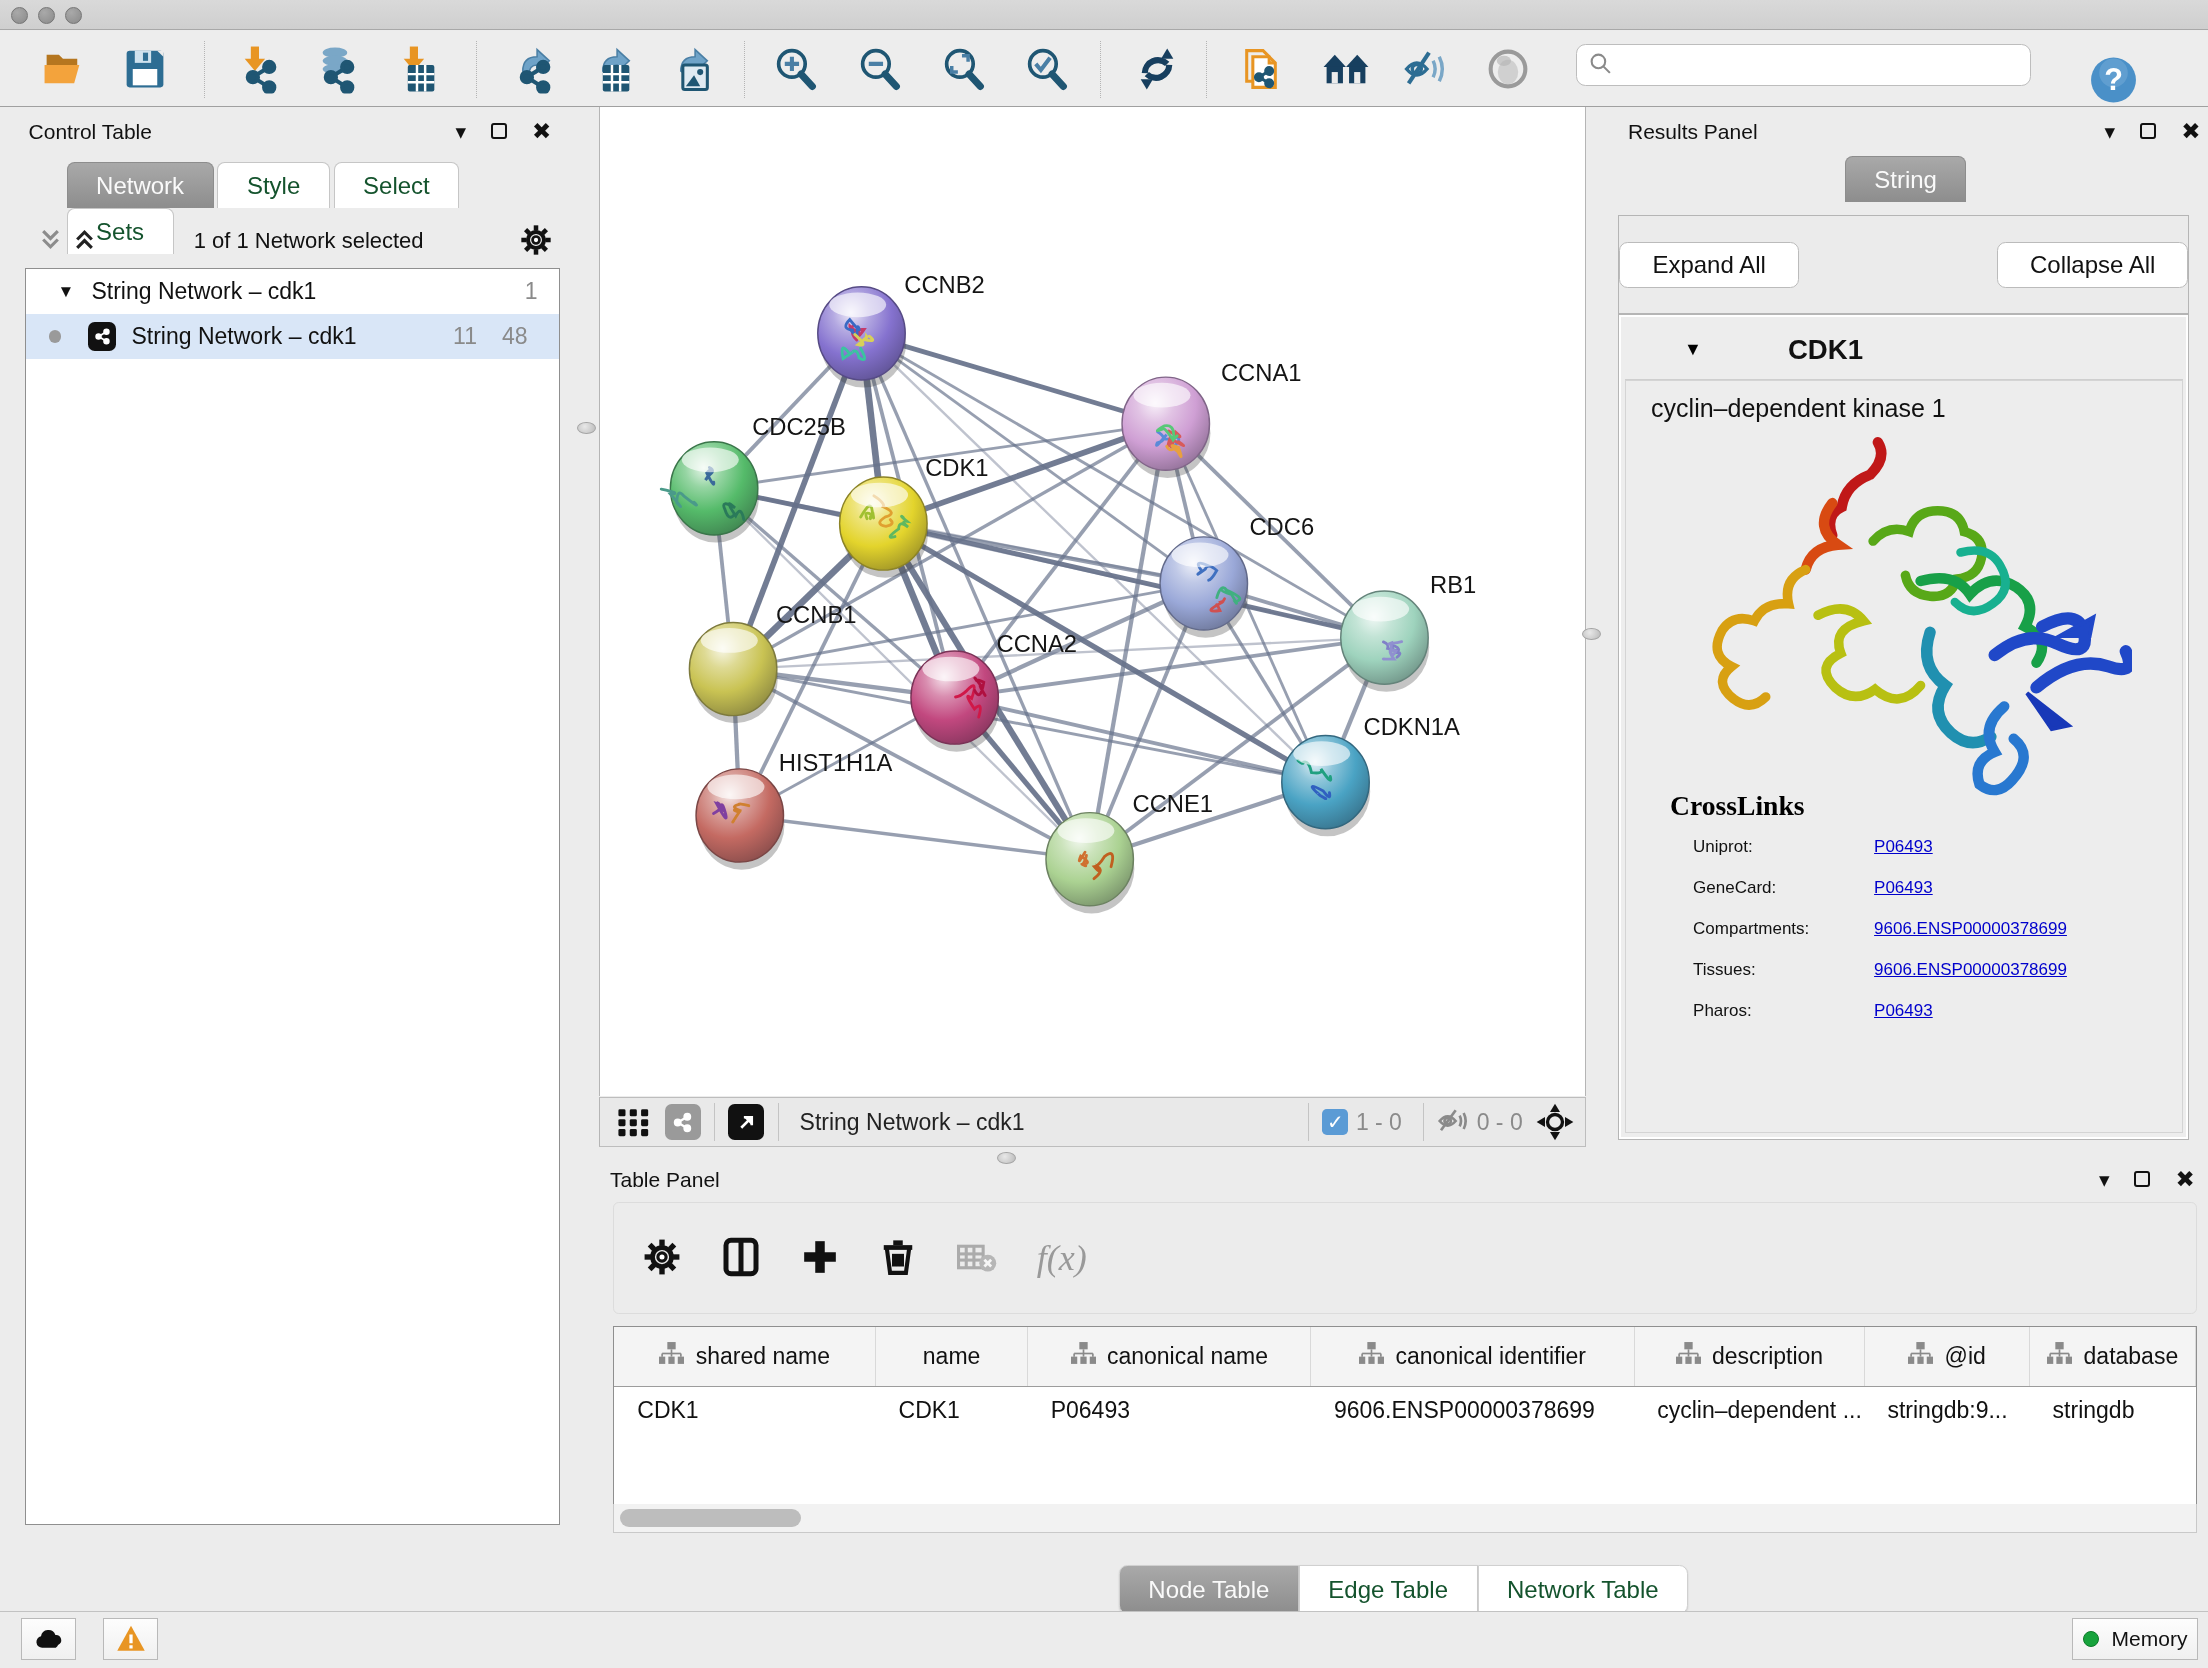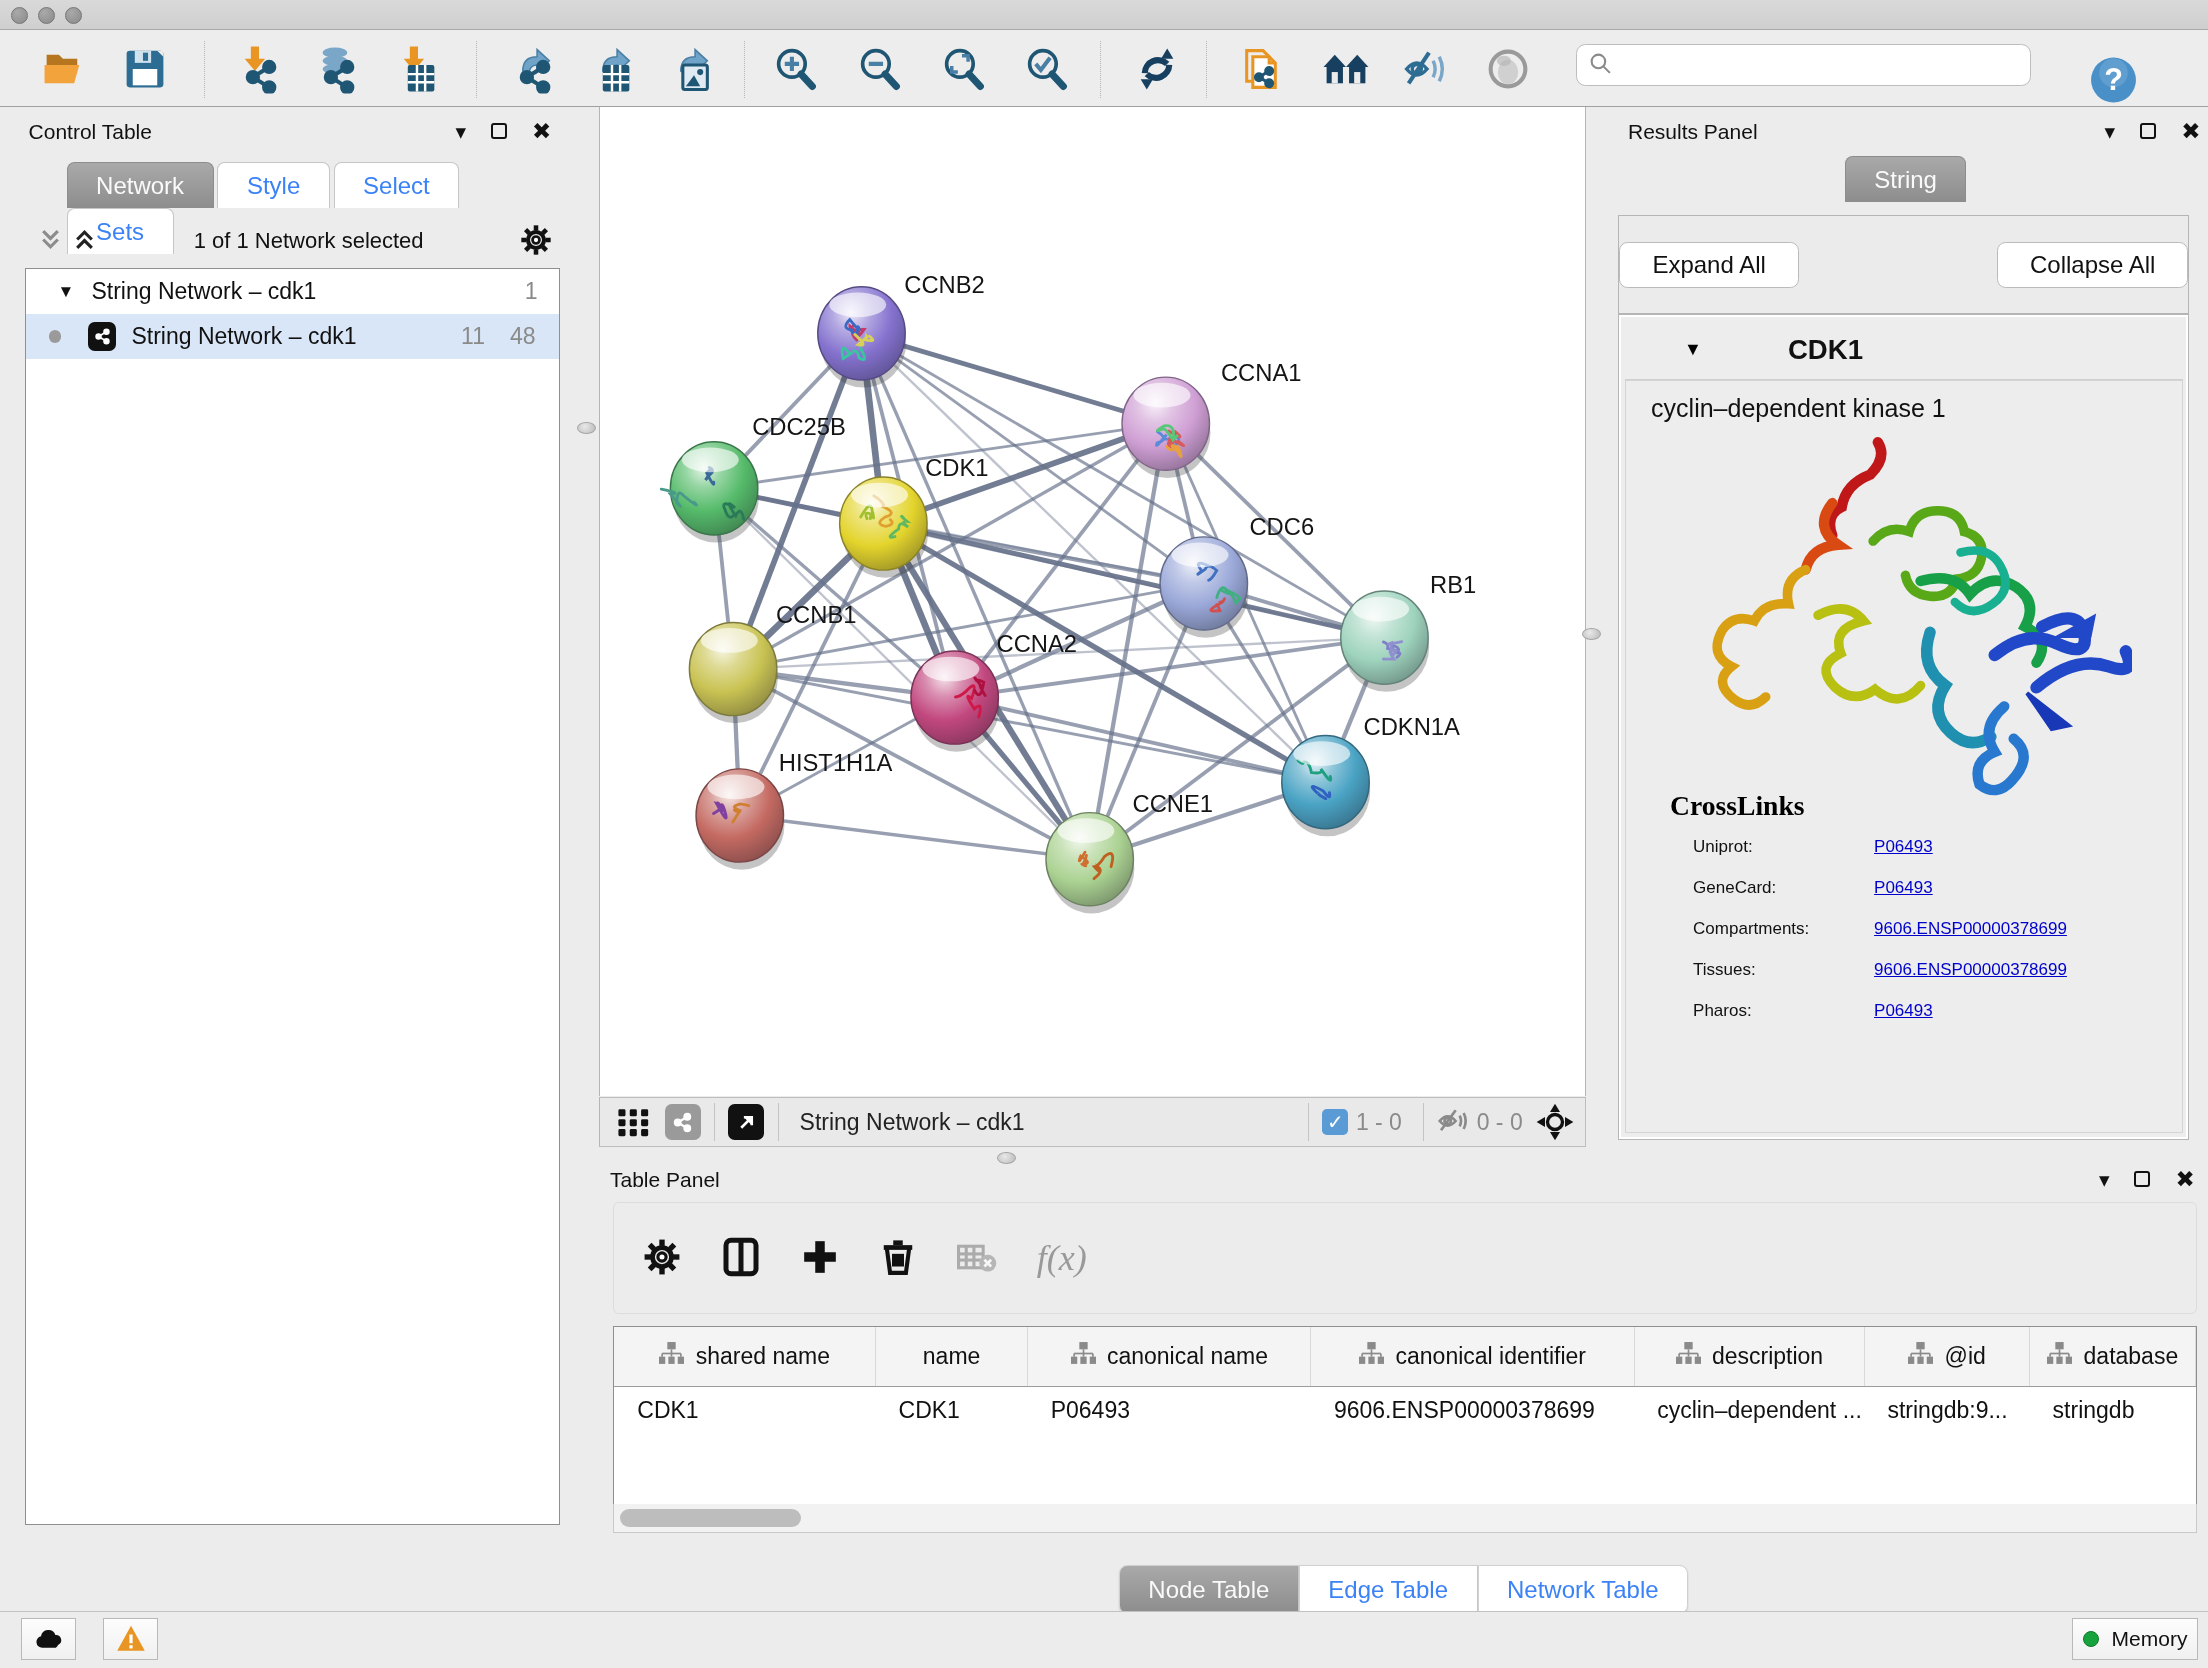--- a/index.html
+++ b/index.html
@@ -24,21 +24,21 @@
   #search-input{border:none;outline:none;flex:1;font-size:21px;background:transparent;height:36px;}
   #help-btn{position:absolute;left:2089px;top:49px;transform:translateY(-50%);width:49px;height:49px;}
 
   
   .panel-title{font-size:21px;color:#111;}
   .panel-btns{position:absolute;display:flex;align-items:center;gap:25px;}
   .caret{font-size:21px;color:#111;line-height:1;}
   .float-box{width:16px;height:16px;border:2.4px solid #111;border-radius:2.9px;display:inline-block;}
   .close-x{font-size:23px;font-weight:bold;color:#111;line-height:1;}
   .tab{height:46px;display:inline-flex;align-items:center;padding:0 28.5px;font-size:24px;
-    background:#fff;border:1px solid #c6c6c6;border-bottom:none;border-radius:7.6px 7.6px 0 0;color:#3b82f6;margin-right:3.8px;}
+    background:#fff;border:1px solid #c6c6c6;border-bottom:none;border-radius:7.6px 7.6px 0 0;color:#14532d;margin-right:3.8px;}
   .tab.active{background:linear-gradient(#a9a9a9,#8d8d8d);color:#fafafa;border-color:#8d8d8d;}
 
   
   #control-panel{position:absolute;left:7.6px;top:116px;width:557px;height:1417px;}
   #cp-tabs{position:absolute;left:59px;top:46px;}
   #cp-subhead{position:absolute;left:17px;top:103px;width:533px;height:44px;display:flex;align-items:center;}
   #cp-status{flex:1;text-align:center;font-size:22px;color:#111;}
   #cp-list{position:absolute;left:17px;top:152px;width:535px;height:1257px;background:#fff;
     border:1.9px solid #8f8f8f;}
   .cp-row{position:relative;height:45px;display:flex;align-items:center;font-size:23px;color:#111;}
@@ -389,21 +389,21 @@
                 <line x1="17" y1="6" x2="7" y2="12"></line>
                 <line x1="7" y1="12" x2="17" y2="18"></line>
                 <circle cx="17" cy="6" r="3"></circle>
                 <circle cx="7" cy="12" r="3"></circle>
                 <circle cx="17" cy="18" r="3"></circle>
               </g>
             </svg>
         </span>
         <span style="flex:1;margin-left:15px">String Network – cdk1</span>
         <span class="count" style="margin-right:25px">11</span>
-        <span class="count" style="margin-right:23px">48</span>
+        <span class="count" style="margin-right:31px">48</span>
       </div>
     </div>
   </div>
 
   <div class="split-dot" style="left:577px;top:422px"></div>
 
   <div id="net-canvas">
     <svg id="net-svg" width="987" height="989" viewBox="0 0 1038 1040">
         <defs>
           <radialGradient id="ng0" cx="38%" cy="28%" r="75%">

